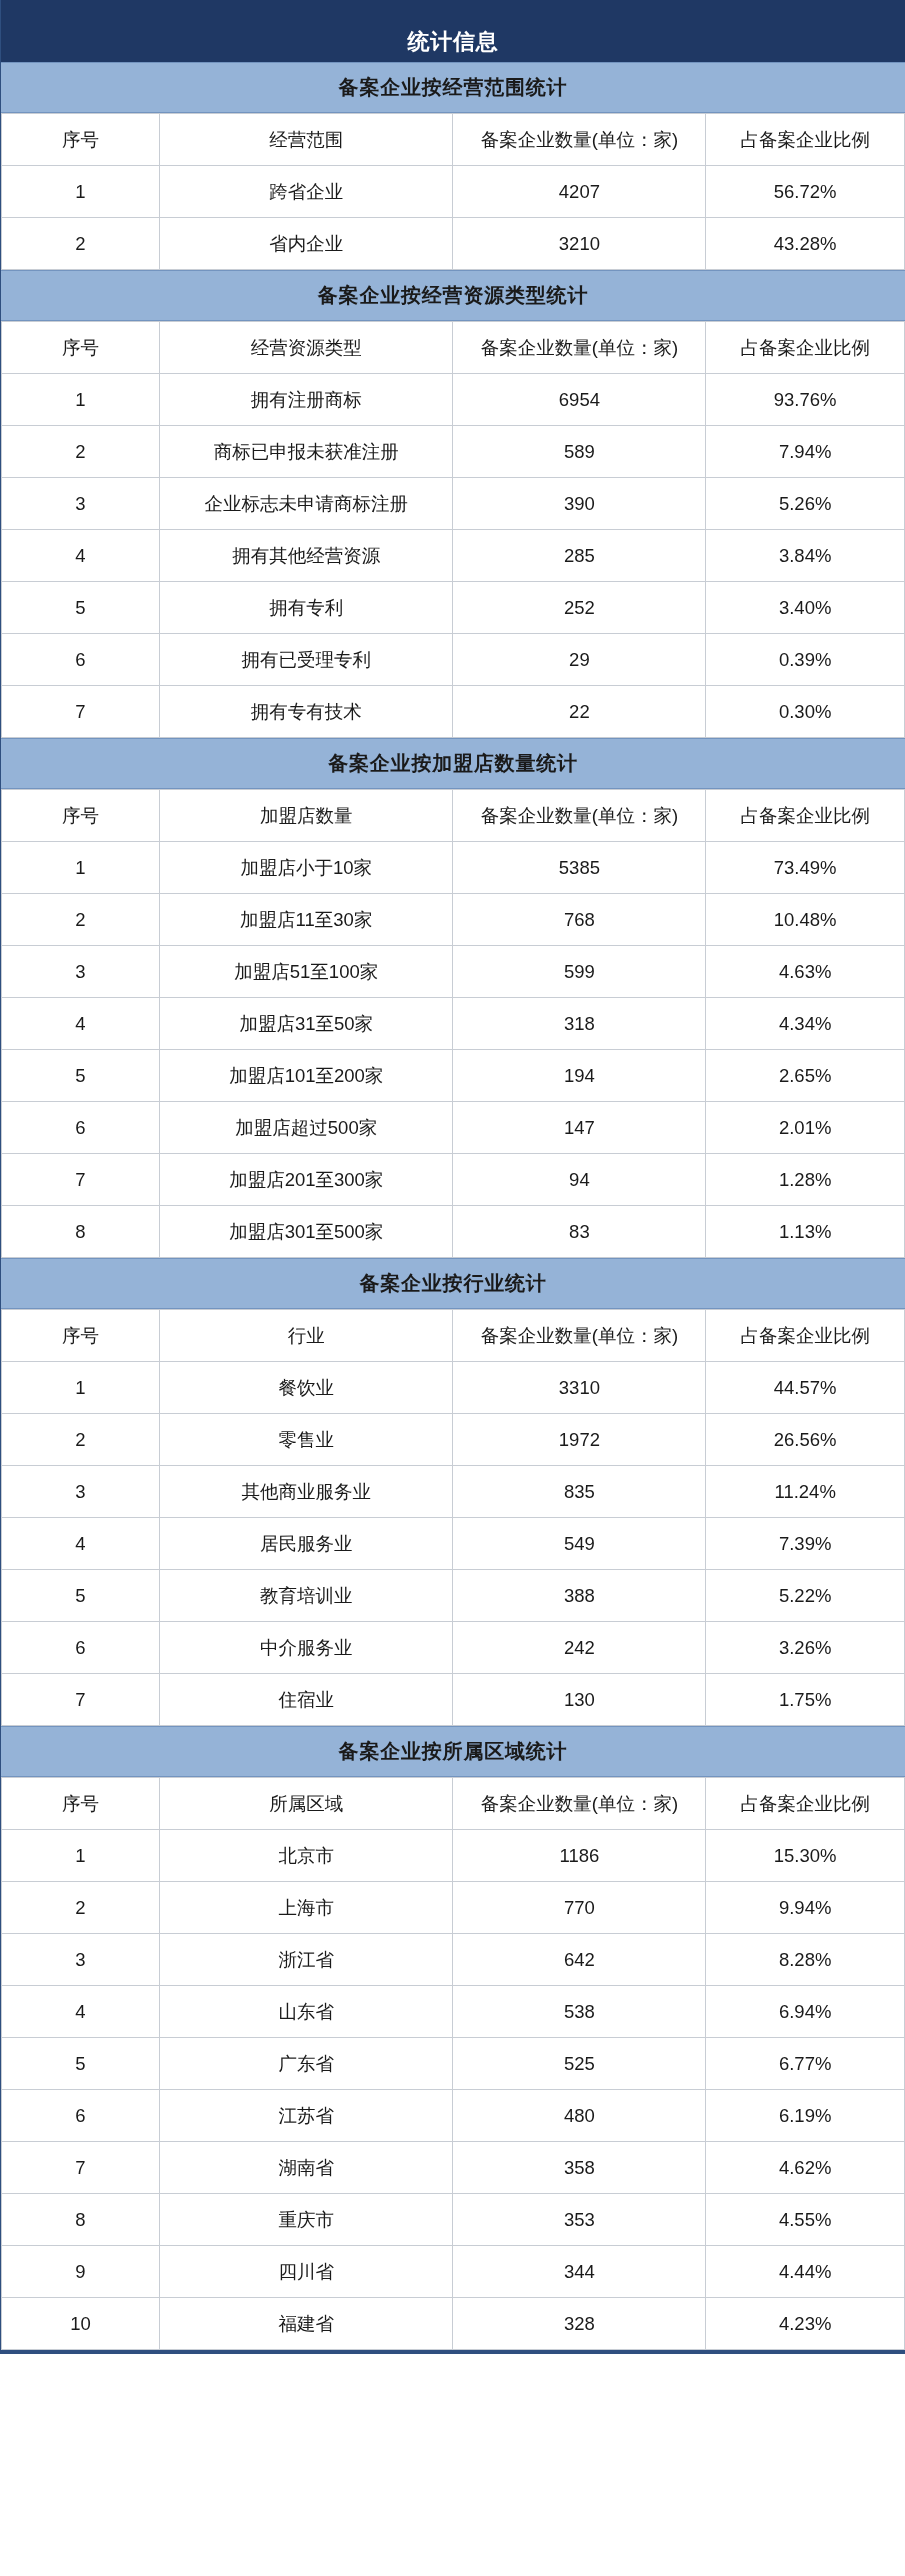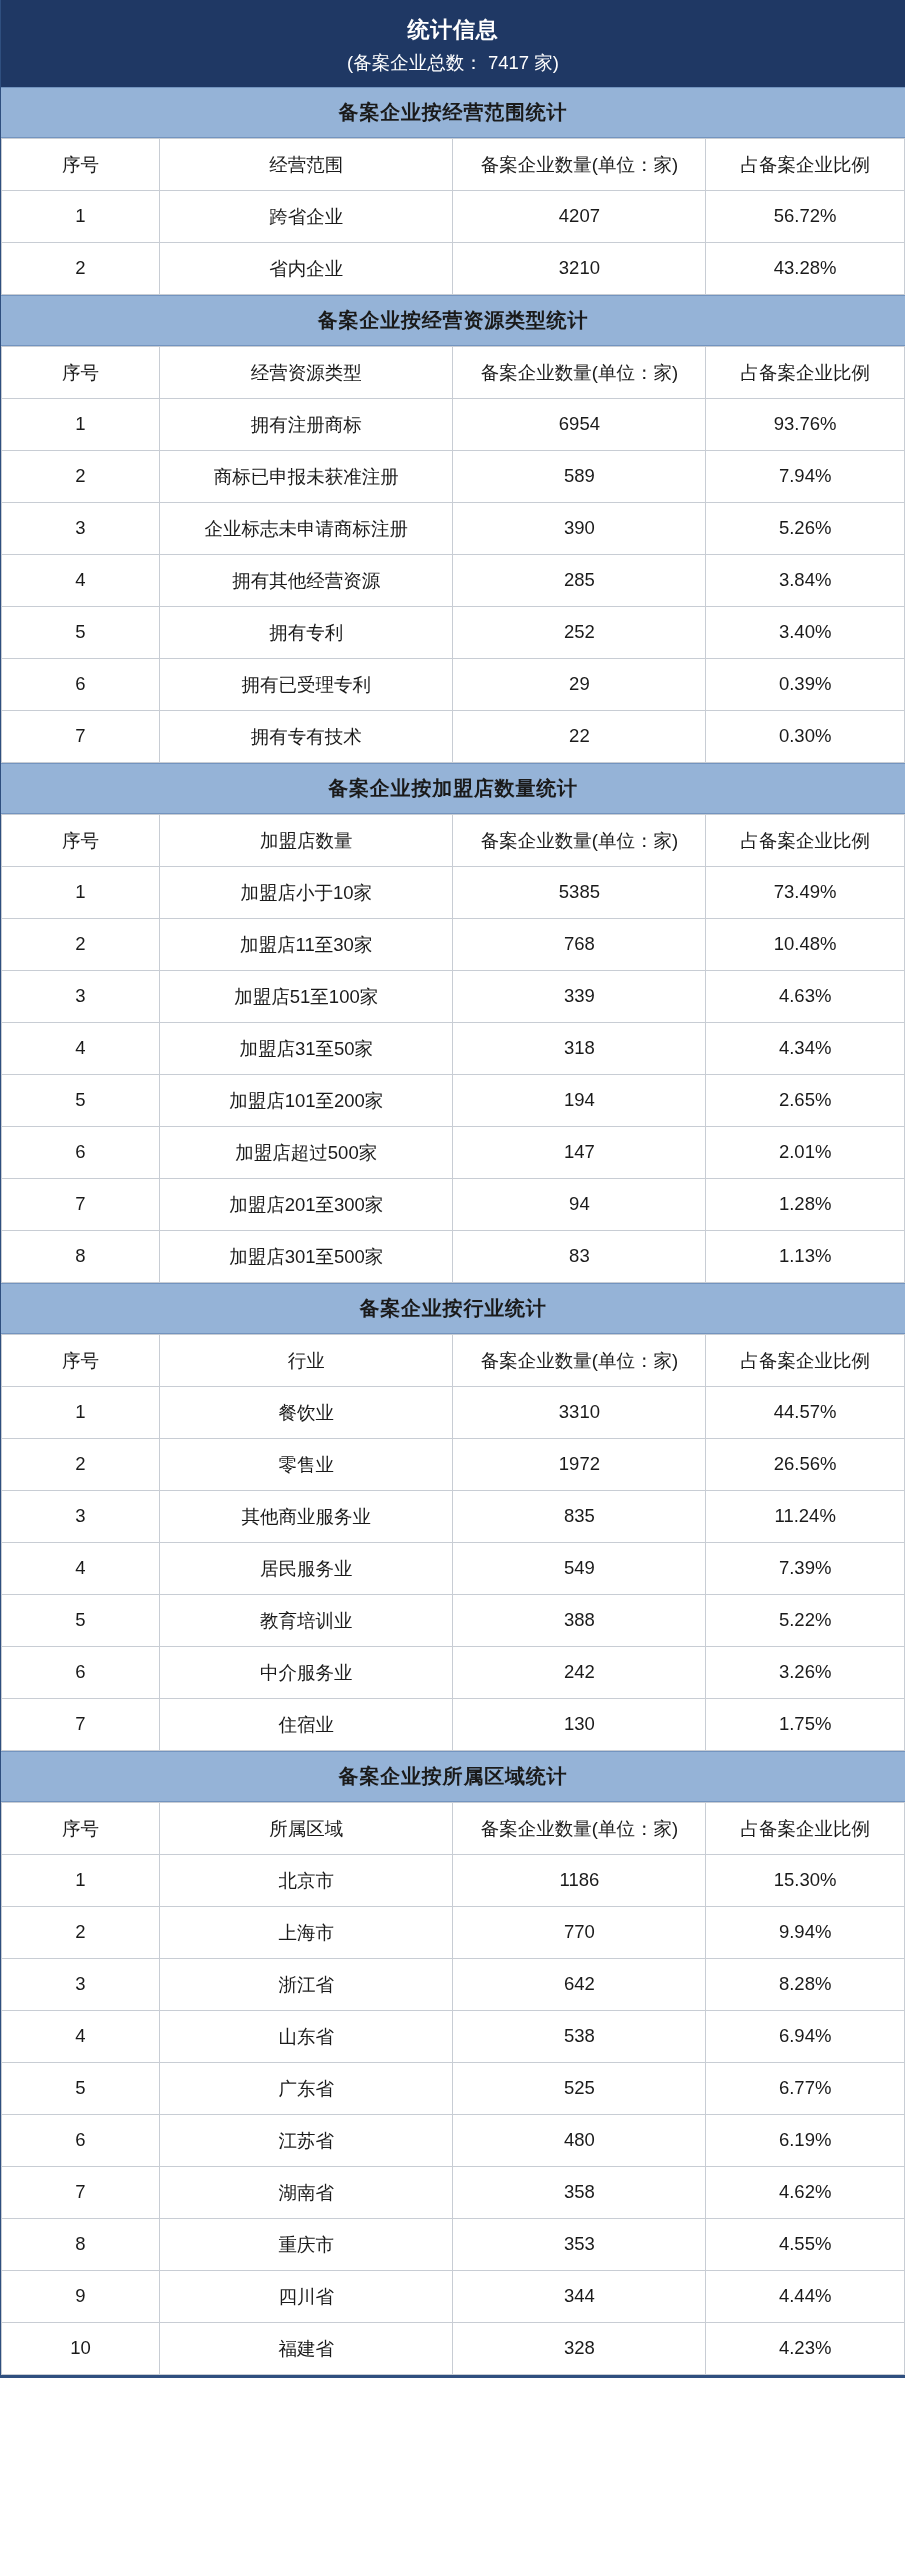--- a/index.html
+++ b/index.html
@@ -14,21 +14,21 @@
     border-left: 1.7px solid #2f4f7f;
     border-right: 1.7px solid #2f4f7f;
     border-bottom: 1.7px solid #2f4f7f;
   }
   .main-title {
     background: #1f3864;
     color: #ffffff;
     text-align: center;
     font-weight: bold;
     font-size: 22px;
-    padding: 15px 0 5px 0;
+    padding: 27px 0 5px 0;
     letter-spacing: 0.8px;
   }
   .main-subtitle {
     background: #1f3864;
     color: #ffffff;
     text-align: center;
     font-size: 18.5px;
     padding: 0 0 11.7px 0;
     font-weight: normal;
   }
@@ -74,21 +74,20 @@
     background: #2f4f7f;
     width: 100%;
   }
 </style>
 </head>
 <body>
 
 <div class="page">
 
   <div class="main-title">统计信息</div>
-  <div class="main-subtitle">(备案企业总数：  7417 家)</div>
 
   <div id="sections-container">
       <div>
         <div class="section-title">备案企业按经营范围统计</div>
         <table>
           <thead>
             <tr>
               <th class="col-idx">序号</th>
               <th class="col-name">经营范围</th>
               <th class="col-count">备案企业数量(单位：家)</th>
@@ -188,21 +187,21 @@
             </tr>
             <tr>
               <td class="col-idx">2</td>
               <td class="col-name">加盟店11至30家</td>
               <td class="col-count">768</td>
               <td class="col-pct">10.48%</td>
             </tr>
             <tr>
               <td class="col-idx">3</td>
               <td class="col-name">加盟店51至100家</td>
-              <td class="col-count">339</td>
+              <td class="col-count">599</td>
               <td class="col-pct">4.63%</td>
             </tr>
             <tr>
               <td class="col-idx">4</td>
               <td class="col-name">加盟店31至50家</td>
               <td class="col-count">318</td>
               <td class="col-pct">4.34%</td>
             </tr>
             <tr>
               <td class="col-idx">5</td>

